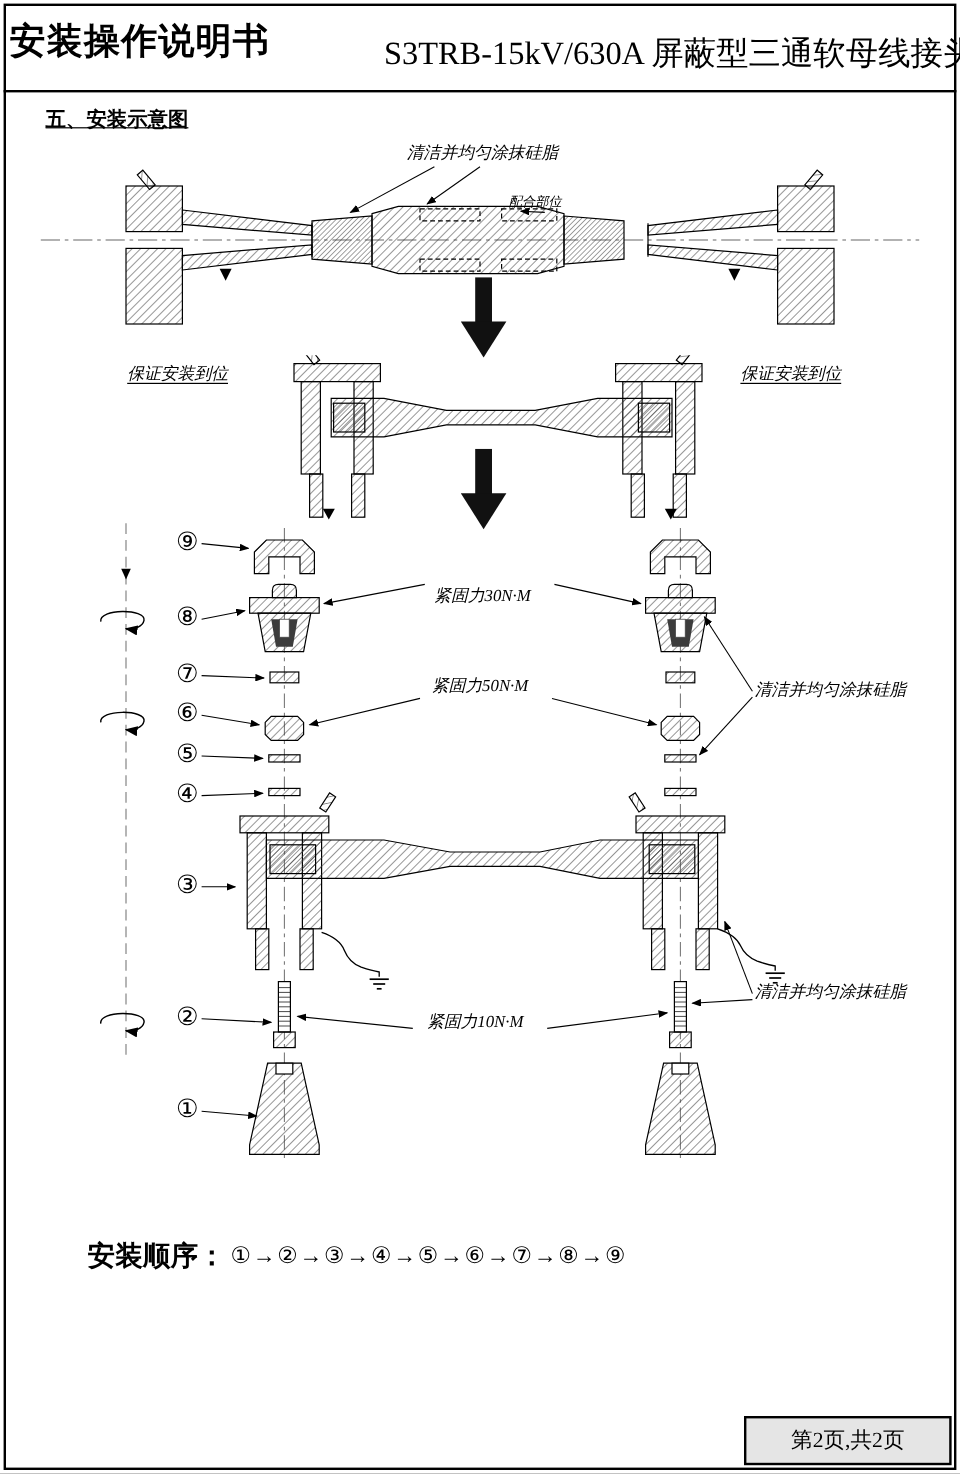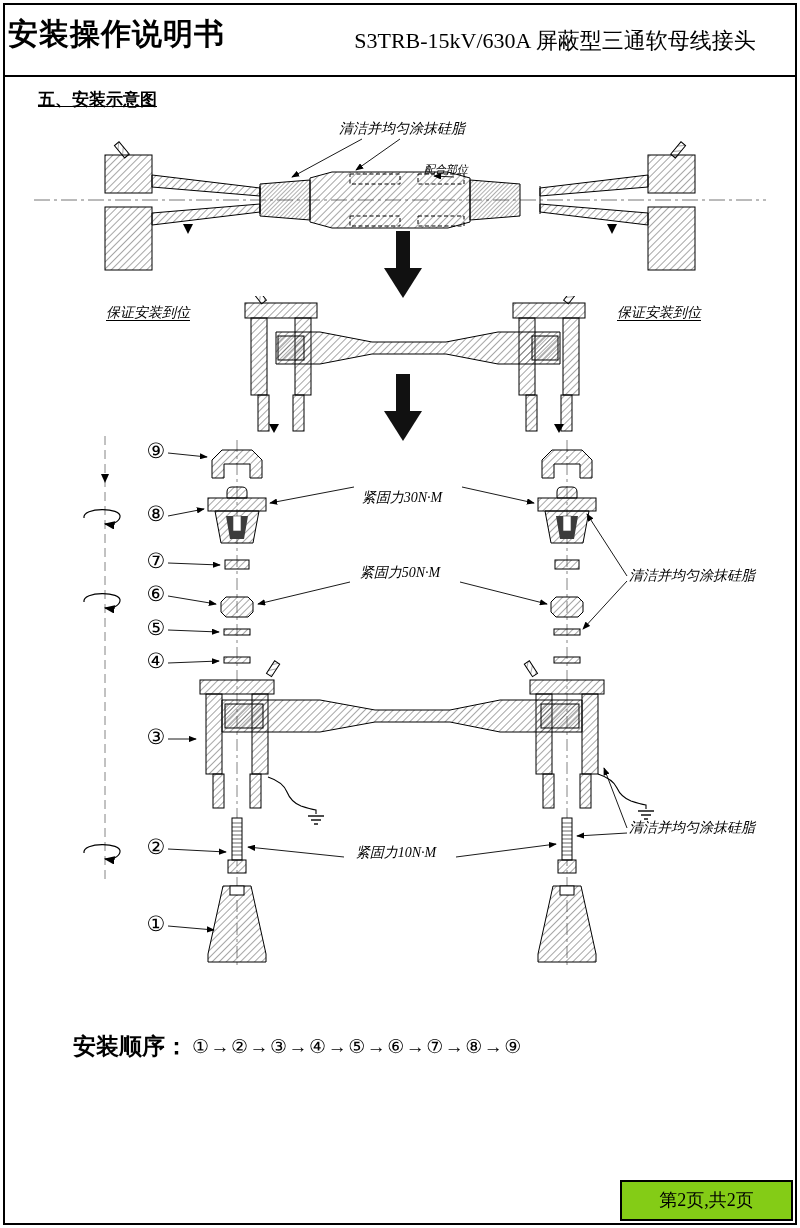--- a/index.html
+++ b/index.html
@@ -6,36 +6,36 @@
   html,body { background:#9a9a9a; }
   .page {
     position:relative; width:800px; height:1228px; margin:0 auto;
     background:#fff; color:#000; overflow:hidden;
     font-family:"Liberation Serif","DejaVu Serif",serif;
     padding-left:25px;
   }
   .frame { position:absolute; left:3px; top:3px; right:3px; bottom:3px; border:2px solid #000; pointer-events:none; }
   .header-rule { position:absolute; left:3px; right:3px; top:75px; border-top:2px solid #000; }
   .doc-title { position:absolute; left:8px; top:14px; font-size:30px; font-weight:bold; letter-spacing:1px; white-space:nowrap; }
-  .product-title { position:absolute; left:320px; top:26px; width:470px; text-align:center; font-size:22px; white-space:nowrap; }
+  .product-title { position:absolute; left:320px; top:26px; width:470px; text-align:center; font-size:27px; white-space:nowrap; }
   .sec-heading { position:absolute; left:38px; top:88px; font-size:17px; font-weight:bold; white-space:nowrap;text-decoration:underline; }
   .lbl { position:absolute; font-size:14px; white-space:nowrap; line-height:16px;font-style:italic; }
   .ctr { text-align:center; }
   .und { text-decoration:underline; text-underline-offset:3px; }
   .pnum { position:absolute; width:26px; font-size:21px; line-height:23px; text-align:center; }
   .diag { position:absolute; }
   .bigarrow { position:absolute; }
   .order-row { position:absolute; left:73px; top:1031px; white-space:nowrap; }
   .order-label { font-size:23px; font-weight:bold; vertical-align:middle; }
   .order-seq { font-size:19px; letter-spacing:1.5px; vertical-align:middle; }
   .sec-six { position:absolute; left:36px; top:1096px; font-size:16.5px; white-space:nowrap; }
   .sec-six-label { font-weight:bold; }
   .page-box {
     position:absolute; left:620px; top:1180px; width:173px; height:41px;
-    border:2px solid #000; background:#84cc16; text-align:center; line-height:37px; font-size:18px;
+    border:2px solid #000; background:#e5e5e5; text-align:center; line-height:37px; font-size:18px;
   }
 </style>
 </head>
 <body>
 
 <div class="page">
   <div class="frame"></div>
   <div class="header-rule"></div>
 
   <div class="doc-title">安装操作说明书</div>

